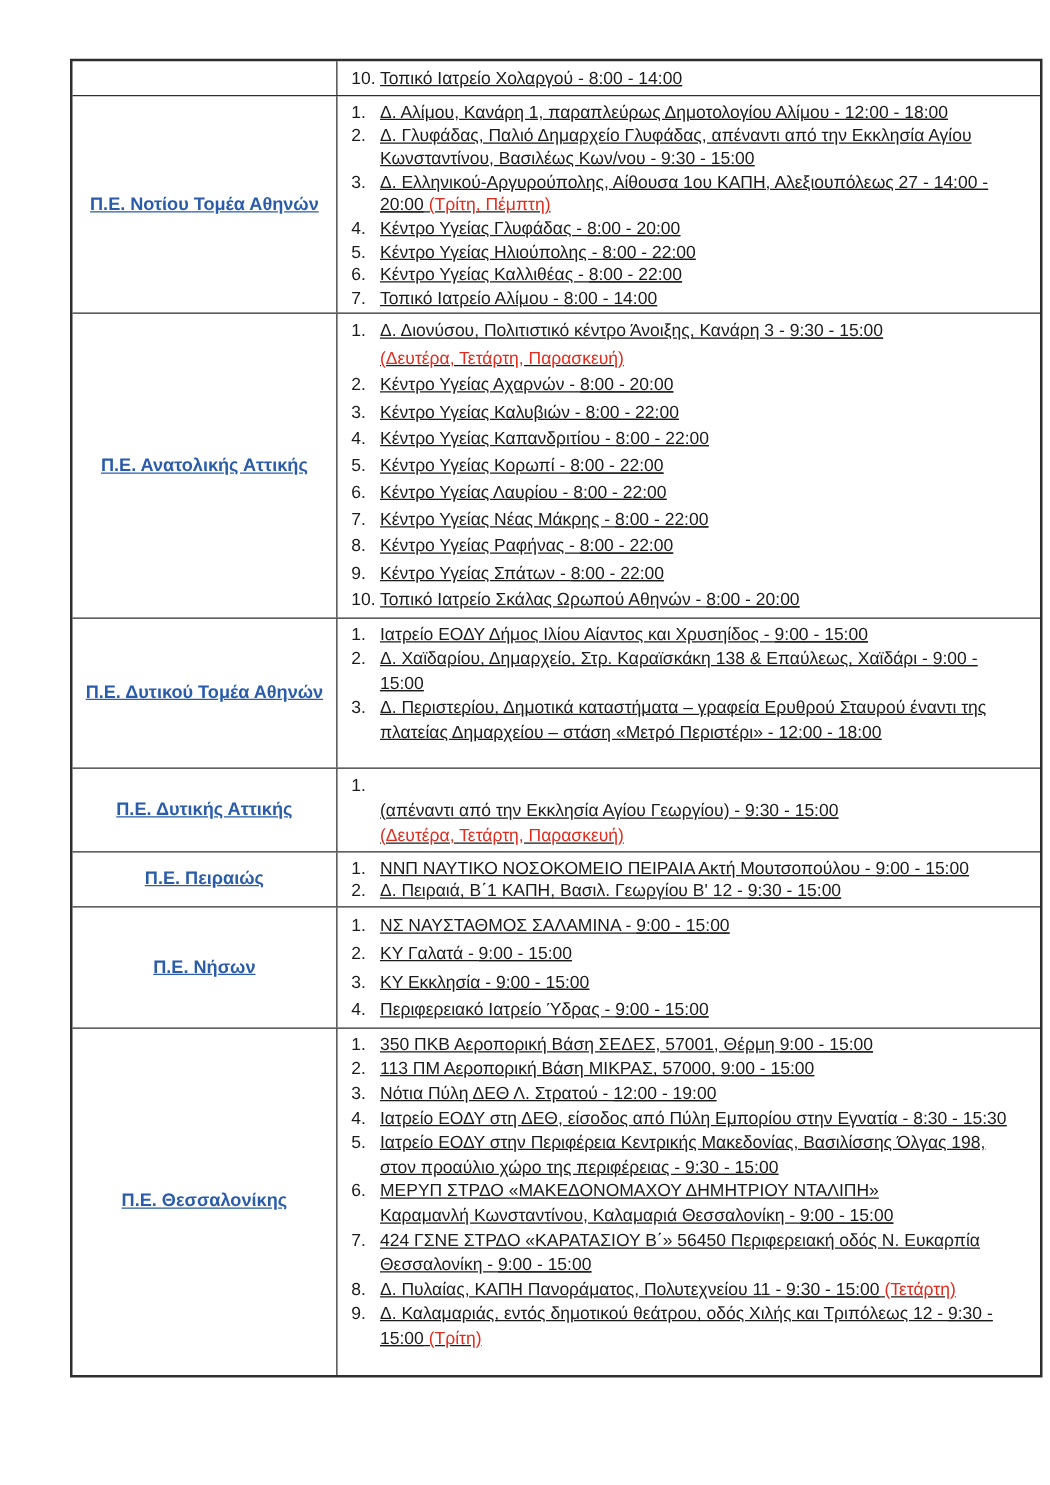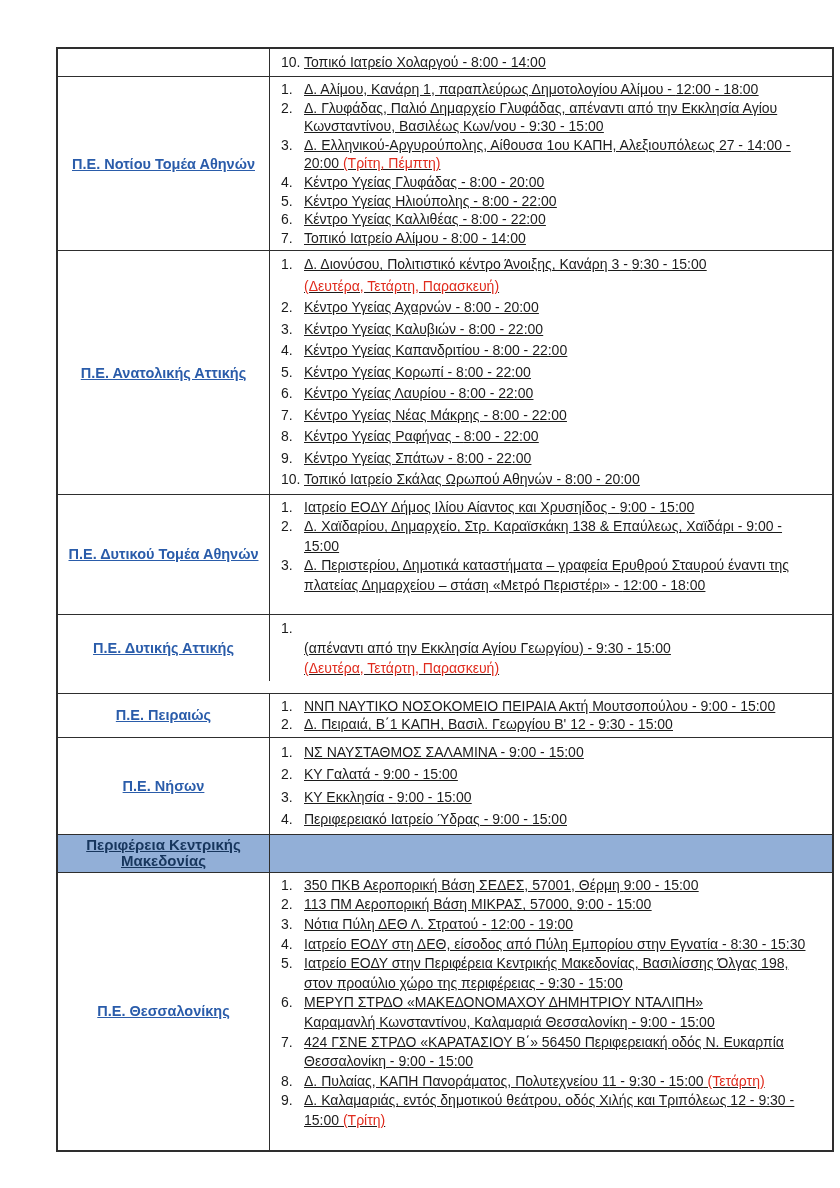--- a/index.html
+++ b/index.html
@@ -40,21 +40,21 @@
   .num{flex:0 0 34px;padding-left:11px;box-sizing:border-box;}
   .itext{flex:1;padding-right:4px;text-decoration:underline;}
   .seg-u{text-decoration:underline;}
   .seg-d{color:var(--day-red);}
   
   .r0{min-height:27px;} .r0 .cell-right{line-height:20px;}
   .r1{min-height:169px;} .r1 .cell-right{line-height:18.6px;}
   .r2{min-height:239px;} .r2 .cell-right{line-height:21.5px;}
   .r3{min-height:119px;} .r3 .cell-right{line-height:19.5px;}
   .r4{min-height:62px;}  .r4 .cell-right{line-height:20px;}
-  .r5{min-height:38px;margin-top:12px;}  .r5 .cell-right{line-height:18.5px;}
+  .r5{min-height:38px;}  .r5 .cell-right{line-height:18.5px;}
   .r6{min-height:92px;}  .r6 .cell-right{line-height:22.5px;}
   .r7{min-height:34px;}
   .r8{min-height:277px;} .r8 .cell-right{line-height:19.6px;}
 </style>
 </head>
 <body style="background: rgb(255, 255, 255);">
 
 <div class="doc-table">
     <div class="row r0">
       <div class="cell-left"></div>
@@ -208,26 +208,20 @@
         <div class="item">
           <span class="num">3.</span>
           <div class="itext"><span class="seg-p">ΚΥ Εκκλησία - </span><span class="seg-u">9:00 - 15:00</span></div>
         </div>
         <div class="item">
           <span class="num">4.</span>
           <div class="itext"><span class="seg-p">Περιφερειακό Ιατρείο Ύδρας - </span><span class="seg-u">9:00 - 15:00</span></div>
         </div>
       </div>
     </div>
-    <div class="row r7 header-row">
-      <div class="cell-left">
-        <span class="section-header">Περιφέρεια Κεντρικής Μακεδονίας</span>
-      </div>
-      <div class="cell-right"></div>
-    </div>
     <div class="row r8">
       <div class="cell-left">
         <span class="region-link">Π.Ε. Θεσσαλονίκης</span>
       </div>
       <div class="cell-right">
         <div class="item">
           <span class="num">1.</span>
           <div class="itext"><span class="seg-p">350 ΠΚΒ Αεροπορική Βάση ΣΕΔΕΣ, 57001, Θέρμη </span><span class="seg-u">9:00 - 15:00</span></div>
         </div>
         <div class="item">

